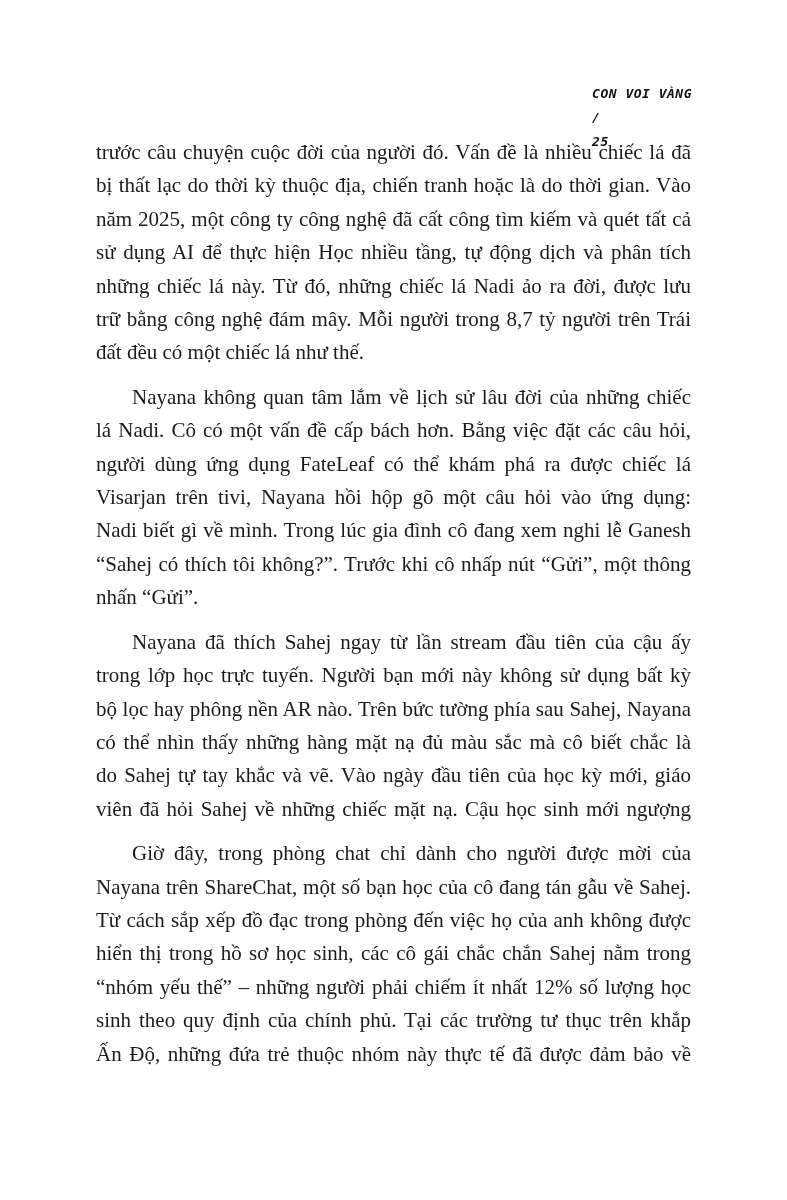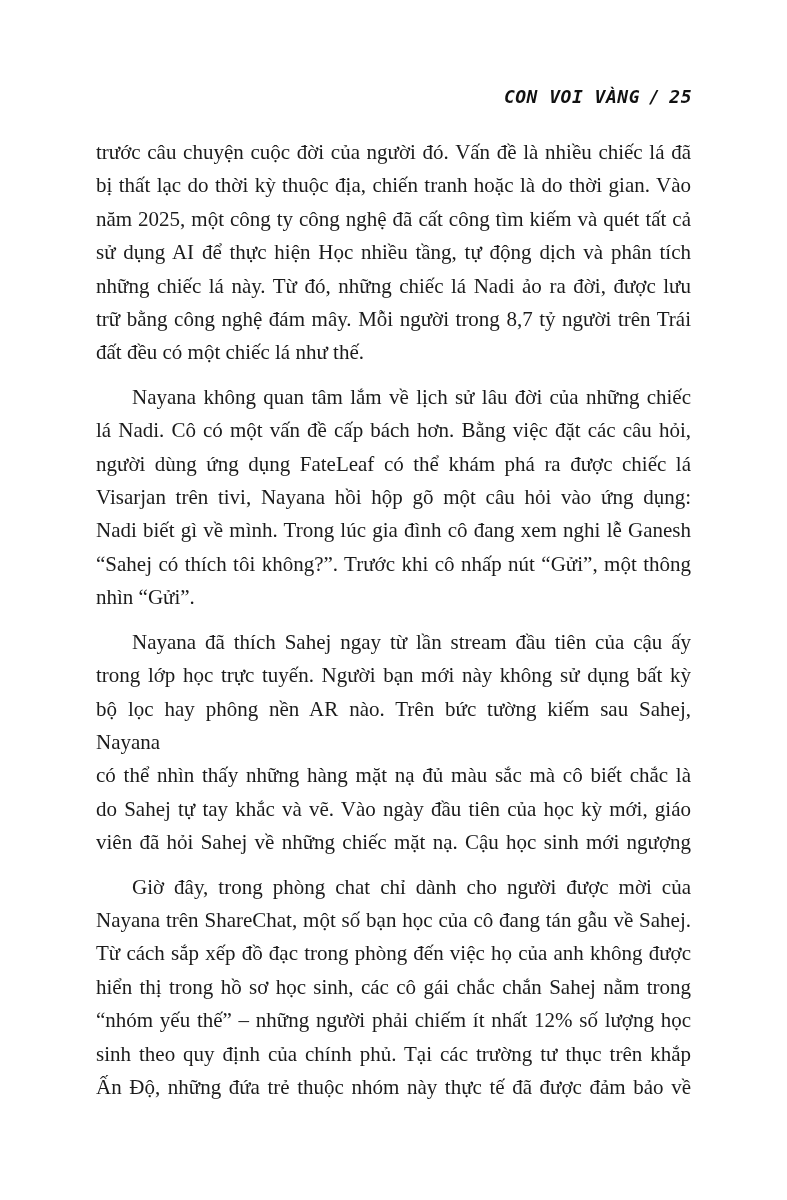--- a/index.html
+++ b/index.html
@@ -15,23 +15,24 @@
   .running-header {
     position: absolute;
     top: 86px;
     right: 95px;
     display: flex;
     align-items: baseline;
     gap: 9px;
     font-family: "DejaVu Sans Mono", "Liberation Mono", monospace;
     font-style: italic;
     font-weight: 700;
-    font-size: 18px;
+    font-size: 13px;
     color: #111111;
     letter-spacing: 0.5px;
+    flex-direction: column;
   }
   .content {
     position: absolute;
     left: 96px;
     top: 136px;
     width: 595px;
     font-size: 21px;
     line-height: 33.4px;
     color: #1b1b1b;
   }
@@ -63,26 +64,26 @@
         <div class="line">trữ bằng công nghệ đám mây. Mỗi người trong 8,7 tỷ người trên Trái</div>
         <div class="line last">đất đều có một chiếc lá như thế.</div>
       </div>
       <div class="paragraph indent">
         <div class="line">Nayana không quan tâm lắm về lịch sử lâu đời của những chiếc</div>
         <div class="line">lá Nadi. Cô có một vấn đề cấp bách hơn. Bằng việc đặt các câu hỏi,</div>
         <div class="line">người dùng ứng dụng FateLeaf có thể khám phá ra được chiếc lá</div>
         <div class="line">Visarjan trên tivi, Nayana hồi hộp gõ một câu hỏi vào ứng dụng:</div>
         <div class="line">Nadi biết gì về mình. Trong lúc gia đình cô đang xem nghi lễ Ganesh</div>
         <div class="line">“Sahej có thích tôi không?”. Trước khi cô nhấp nút “Gửi”, một thông</div>
-        <div class="line last">nhìn “Gửi”.</div>
+        <div class="line last">nhấn “Gửi”.</div>
       </div>
       <div class="paragraph indent">
         <div class="line">Nayana đã thích Sahej ngay từ lần stream đầu tiên của cậu ấy</div>
         <div class="line">trong lớp học trực tuyến. Người bạn mới này không sử dụng bất kỳ</div>
-        <div class="line">bộ lọc hay phông nền AR nào. Trên bức tường kiếm sau Sahej, Nayana</div>
+        <div class="line">bộ lọc hay phông nền AR nào. Trên bức tường phía sau Sahej, Nayana</div>
         <div class="line">có thể nhìn thấy những hàng mặt nạ đủ màu sắc mà cô biết chắc là</div>
         <div class="line">do Sahej tự tay khắc và vẽ. Vào ngày đầu tiên của học kỳ mới, giáo</div>
         <div class="line">viên đã hỏi Sahej về những chiếc mặt nạ. Cậu học sinh mới ngượng</div>
       </div>
       <div class="paragraph indent">
         <div class="line">Giờ đây, trong phòng chat chỉ dành cho người được mời của</div>
         <div class="line">Nayana trên ShareChat, một số bạn học của cô đang tán gẫu về Sahej.</div>
         <div class="line">Từ cách sắp xếp đồ đạc trong phòng đến việc họ của anh không được</div>
         <div class="line">hiển thị trong hồ sơ học sinh, các cô gái chắc chắn Sahej nằm trong</div>
         <div class="line">“nhóm yếu thế” – những người phải chiếm ít nhất 12% số lượng học</div>

